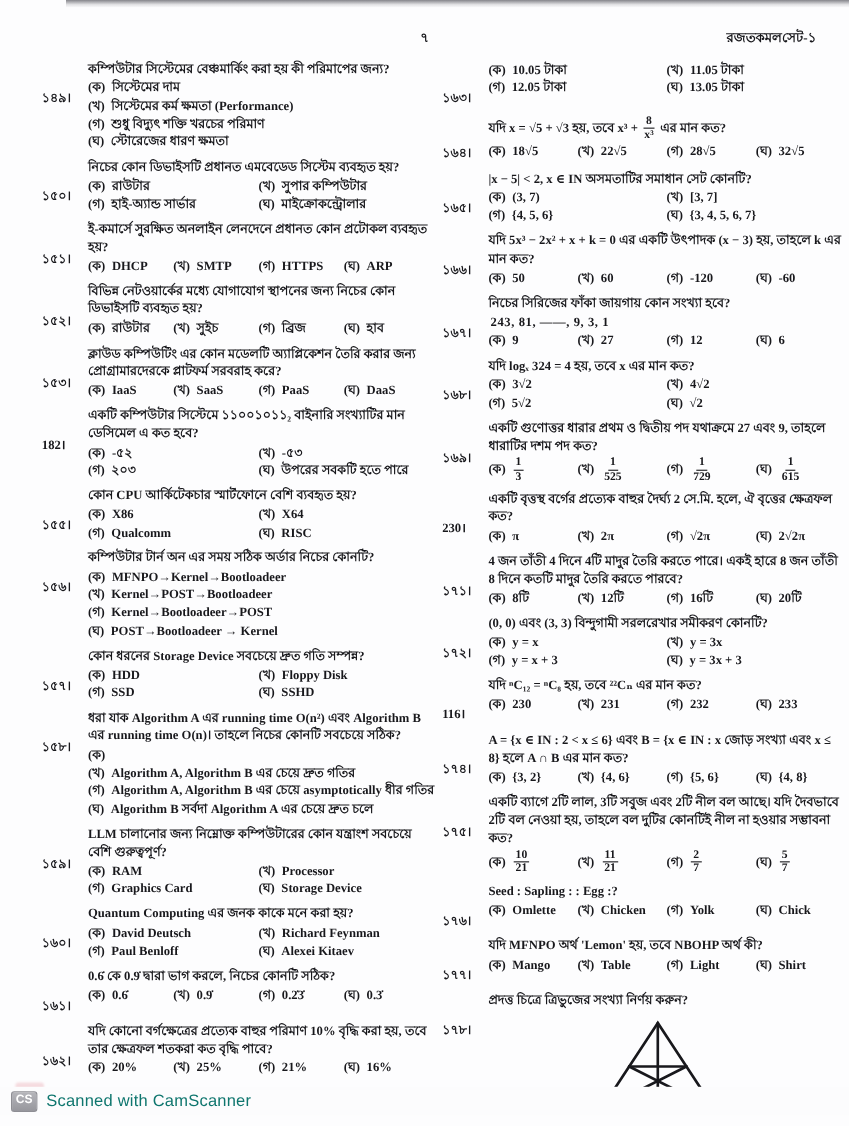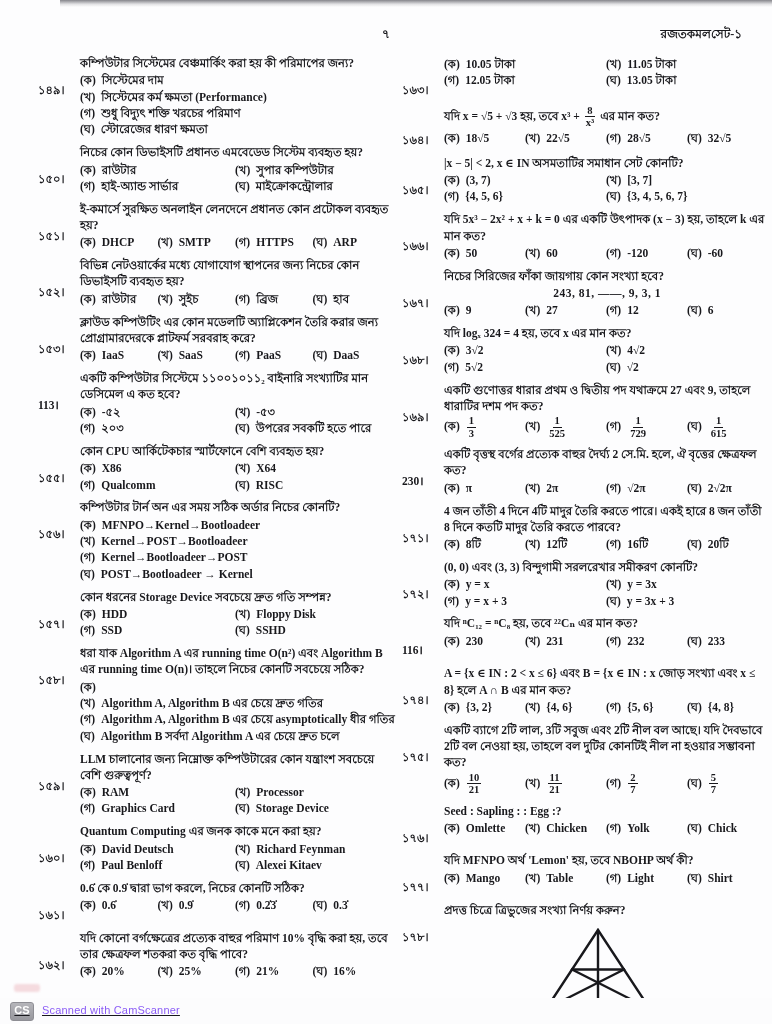--- a/index.html
+++ b/index.html
@@ -21,46 +21,46 @@
   }
   .hdr .c { position:absolute; left:50%; transform:translateX(-50%); }
   .cols { display:flex; gap:12px; padding:12px 4px 0 38px; }
   .col { display:flex; flex-direction:column; }
   .col.left  { width:352px; }
   .col.right { width:366px; }
   .q { display:flex; margin-bottom:6.5px; }
   .qnum { flex:none; width:42px; white-space:nowrap;margin-top:27px; }
   .qbody { flex:1; min-width:0; }
   .qtext { }
-  .series { margin:1px 0 1px 2px; letter-spacing:0.5px;text-align:center; }
+  .series { margin:1px 0 1px 2px; letter-spacing:0.5px; }
   .opts { display:flex; flex-wrap:wrap; margin-top:1px; }
   .opt { display:flex; align-items:baseline; padding-right:4px; }
   .opt .olabel { margin-right:6px; white-space:nowrap; }
   .opt .oval { white-space:nowrap; }
   .opts.row  .opt { width:25%; }
   .opts.grid2 .opt { width:50%; }
   .opts.stack .opt { width:100%; }
   .frac { display:inline-flex; flex-direction:column; align-items:center;
           vertical-align:middle; line-height:1.1; font-size:0.92em; margin:0 1px; }
   .frac .fnum { border-bottom:1.4px solid #18181c; padding:0 2px; }
   .frac .fden { padding:0 2px; }
   .figure-wrap { margin:6px 0 4px 92px; }
   .footer {
-    position:absolute; left:0; right:0; bottom:0; height:26px;
+    position:absolute; left:0; right:0; bottom:10px; height:26px;
     background:#fcfcfd; display:flex; align-items:center; gap:8px; padding-left:10px;
-    font-family:"Liberation Sans","DejaVu Sans",sans-serif; font-weight:normal;text-decoration:underline;
+    font-family:"Liberation Sans","DejaVu Sans",sans-serif; font-weight:normal;
   }
   .cs-badge {
     width:24px; height:19px; border-radius:3px;
     background:linear-gradient(180deg,#b5b5ba,#97979d);
     color:#fff; font-size:11px; font-weight:bold;
     display:flex; align-items:center; justify-content:center;
     border:1px solid #8e8e94;
   }
-  .wm-text { color:#8b5cf6; font-size:11px; letter-spacing:0.2px;text-align:center; }
+  .wm-text { color:#0f766e; font-size:15px; letter-spacing:0.2px;text-align:center; }
   .smudge { position:absolute; left:14px; bottom:32px; width:26px; height:8px;
             background:rgba(225,120,130,0.25); border-radius:3px; filter:blur(1px); }
 </style>
 </head>
 <body>
 
 <div class="page">
   <div class="scan-shadow-top"></div>
 
   <div class="hdr">
@@ -185,21 +185,21 @@
                 <span class="oval">PaaS</span>
               </span>
               <span class="opt">
                 <span class="olabel">(ঘ)</span>
                 <span class="oval">DaaS</span>
               </span>
             </div>
           </div>
         </div>
         <div class="q">
-          <span class="qnum">113।</span>
+          <span class="qnum">182।</span>
           <div class="qbody">
             <div class="qtext">একটি কম্পিউটার সিস্টেমে ১১০০১০১১₂ বাইনারি সংখ্যাটির মান ডেসিমেল এ কত হবে?</div>
             <div class="opts grid2">
               <span class="opt">
                 <span class="olabel">(ক)</span>
                 <span class="oval">-৫২</span>
               </span>
               <span class="opt">
                 <span class="olabel">(খ)</span>
                 <span class="oval">-৫৩</span>

